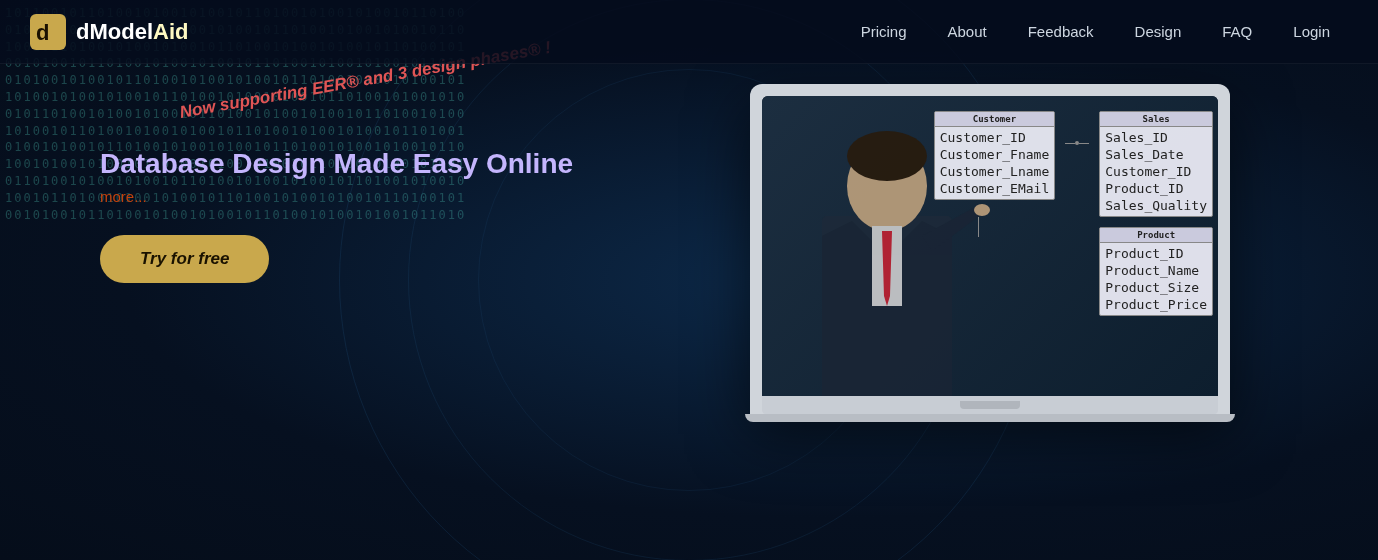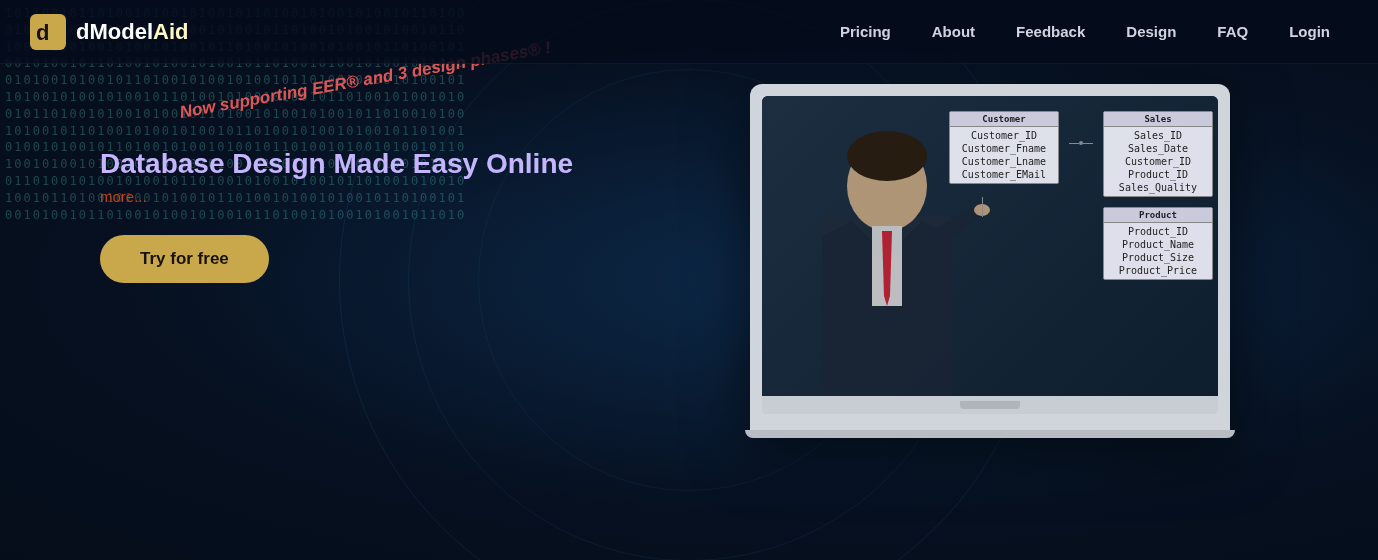--- a/index.html
+++ b/index.html
@@ -119,21 +119,20 @@
     }
 
     .nav-link {
       color: #cdd6e0;
       text-decoration: none;
       font-size: 15px;
       padding: 8px 18px;
       border-radius: 4px;
       transition: color 0.2s;
       cursor: pointer;
-      font-weight: bold;
     }
 
     .signup-btn {
       border: 2px solid #c9a84c;
       color: #c9a84c;
       background: transparent;
       padding: 7px 18px;
       border-radius: 20px;
       font-size: 15px;
       cursor: pointer;
@@ -205,35 +204,36 @@
     .try-btn {
       background: #c9a84c;
       color: #1a1200;
       border: none;
       padding: 14px 40px;
       border-radius: 30px;
       font-size: 17px;
       font-weight: 600;
       cursor: pointer;
       font-family: Arial, sans-serif;
+      font-style: italic;
     }
 
     
     .hero-image {
       flex-shrink: 0;
       width: 480px;
       position: relative;
       margin-top: -10px;
       margin-right: -30px;
     }
 
     .laptop-outer {
       background: #d0d5db;
       border-radius: 12px 12px 0 0;
-      padding: 12px 12px 16px 12px;
+      padding: 12px 12px 0 12px;
       box-shadow: 0 20px 60px rgba(0,0,0,0.6);
     }
 
     .laptop-screen {
       background: #1a2535;
       border-radius: 6px 6px 0 0;
       overflow: hidden;
       height: 300px;
       position: relative;
     }
@@ -265,23 +265,22 @@
       font-size: 9px;
       text-align: center;
     }
 
     .er-box-fields {
       padding: 2px 5px;
     }
 
     .er-field {
       padding: 1px 0;
-      font-size: 10px;
+      font-size: 13px;
       white-space: nowrap;
-      text-align: center;
     }
 
     .laptop-base {
       background: #c8cdd4;
       height: 18px;
       border-radius: 0 0 4px 4px;
       display: flex;
       align-items: center;
       justify-content: center;
     }

